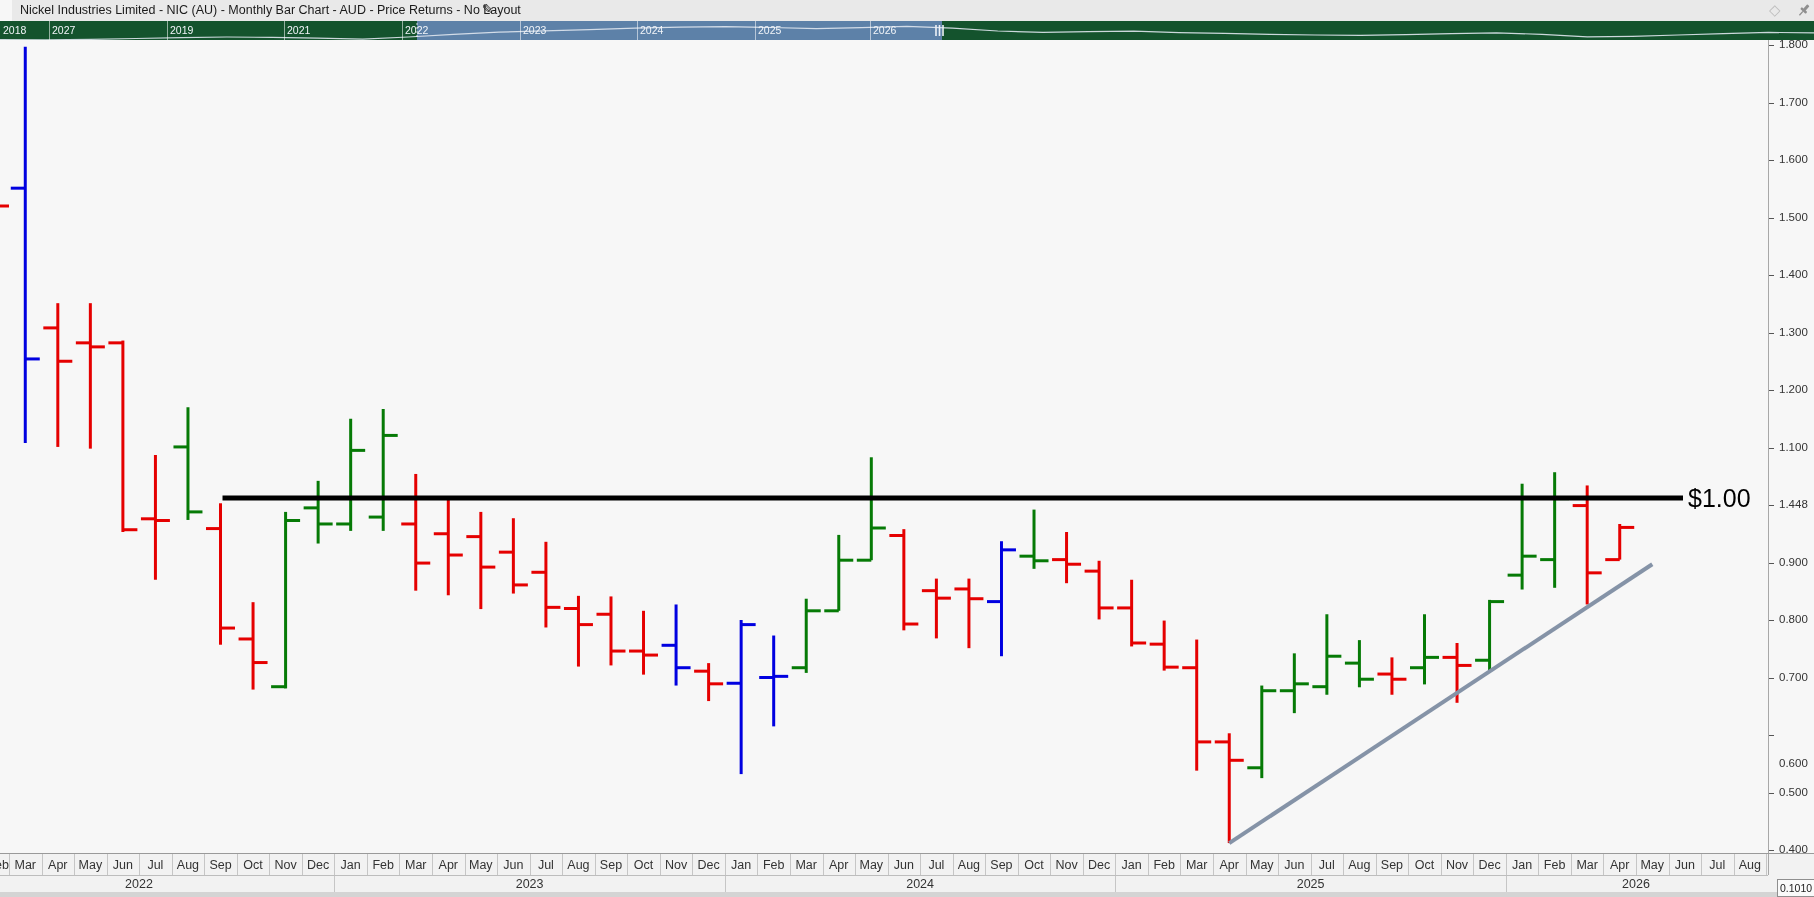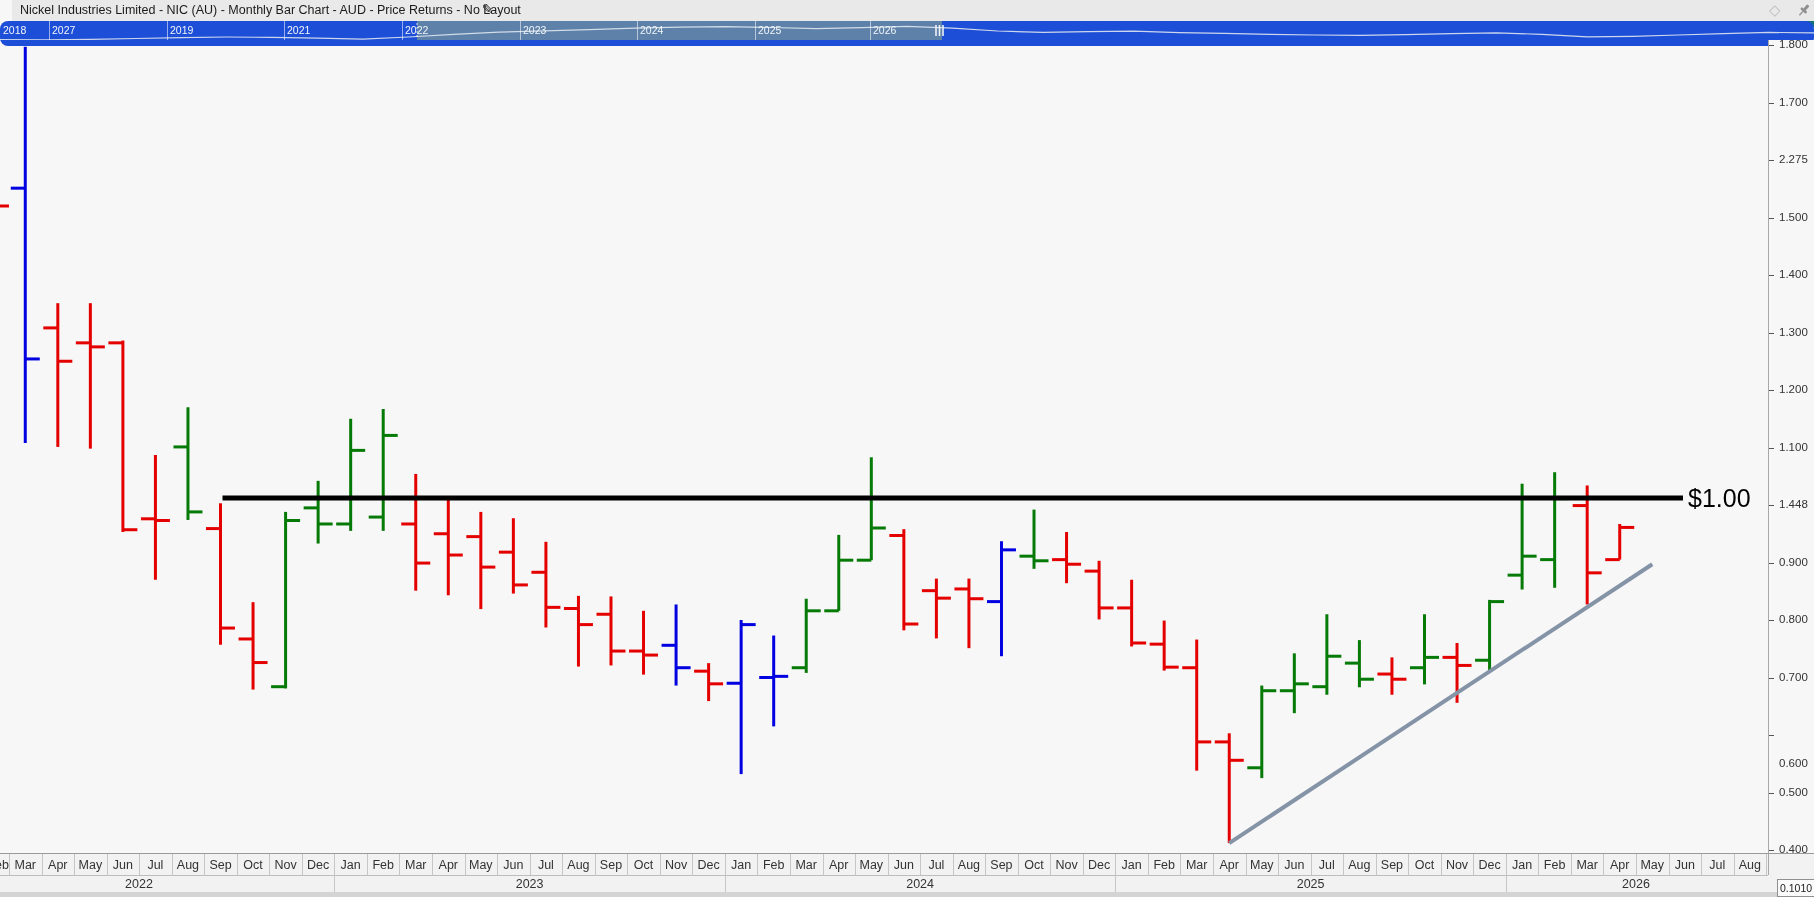--- a/index.html
+++ b/index.html
@@ -8,21 +8,21 @@
   
   .titlebar{position:absolute;left:12px;top:0;width:1814px;height:21px;background:#e9e9e9;
             border-bottom:6px solid #0f766e;}
   .title{position:absolute;left:8px;top:3px;font-size:12.5px;color:#1a1a1a;white-space:nowrap;}
   .pencil{position:absolute;left:470px;top:1px;font-size:14px;color:#222;cursor:pointer;}
   .tb-icon{position:absolute;top:2px;color:#b5b5b5;font-size:15px;line-height:16px;cursor:pointer;}
   .diamond{left:1757px;color:#bdbdbd;}
   .pin{left:1784px;top:3px;}
   .clipped{left:1808px;top:6px;width:8px;height:9px;color:#c0c0c0;font-size:11px;}
   
-  .navigator{position:absolute;left:0;top:21px;width:1814px;height:25px;background:#1d4ed8;cursor:pointer;border-radius:8px;}
+  .navigator{position:absolute;left:0;top:21px;width:1814px;height:19px;background:#14532d;cursor:pointer;}
   #nav-svg{position:absolute;left:0;top:0;}
   .nav-year{position:absolute;top:3px;font-size:10.5px;color:#f2f5f9;}
   .nav-year-tick{position:absolute;top:0;width:1px;height:19px;background:rgba(255,255,255,.55);}
   
   .plot{position:absolute;left:0;top:40px;width:1768px;height:813px;}
   
   .yaxis{position:absolute;left:1768px;top:40px;width:46px;height:813px;overflow:hidden;
          border-left:1px solid #a8a8a8;background:#f7f7f7;cursor:ns-resize;}
   .ytick{position:absolute;left:0;width:5px;height:1px;background:#555;}
   .ylab{position:absolute;left:10px;font-size:11.5px;color:#333;}
@@ -351,21 +351,21 @@
         <text x="1688" y="467.1" font-size="25px" fill="#000" font-family="&quot;Liberation Sans&quot;,sans-serif">$1.00</text>
       </svg>
   </div>
 
   <div class="yaxis" id="yaxis">
       <div class="ytick" style="top: 5px;"></div>
       <div class="ylab" style="top: -2px;">1.800</div>
       <div class="ytick" style="top: 62.5px;"></div>
       <div class="ylab" style="top: 55.5px;">1.700</div>
       <div class="ytick" style="top: 120px;"></div>
-      <div class="ylab" style="top: 113px;">2.275</div>
+      <div class="ylab" style="top: 113px;">1.600</div>
       <div class="ytick" style="top: 177.5px;"></div>
       <div class="ylab" style="top: 170.5px;">1.500</div>
       <div class="ytick" style="top: 235px;"></div>
       <div class="ylab" style="top: 228px;">1.400</div>
       <div class="ytick" style="top: 292.5px;"></div>
       <div class="ylab" style="top: 285.5px;">1.300</div>
       <div class="ytick" style="top: 350px;"></div>
       <div class="ylab" style="top: 343px;">1.200</div>
       <div class="ytick" style="top: 407.5px;"></div>
       <div class="ylab" style="top: 400.5px;">1.100</div>

